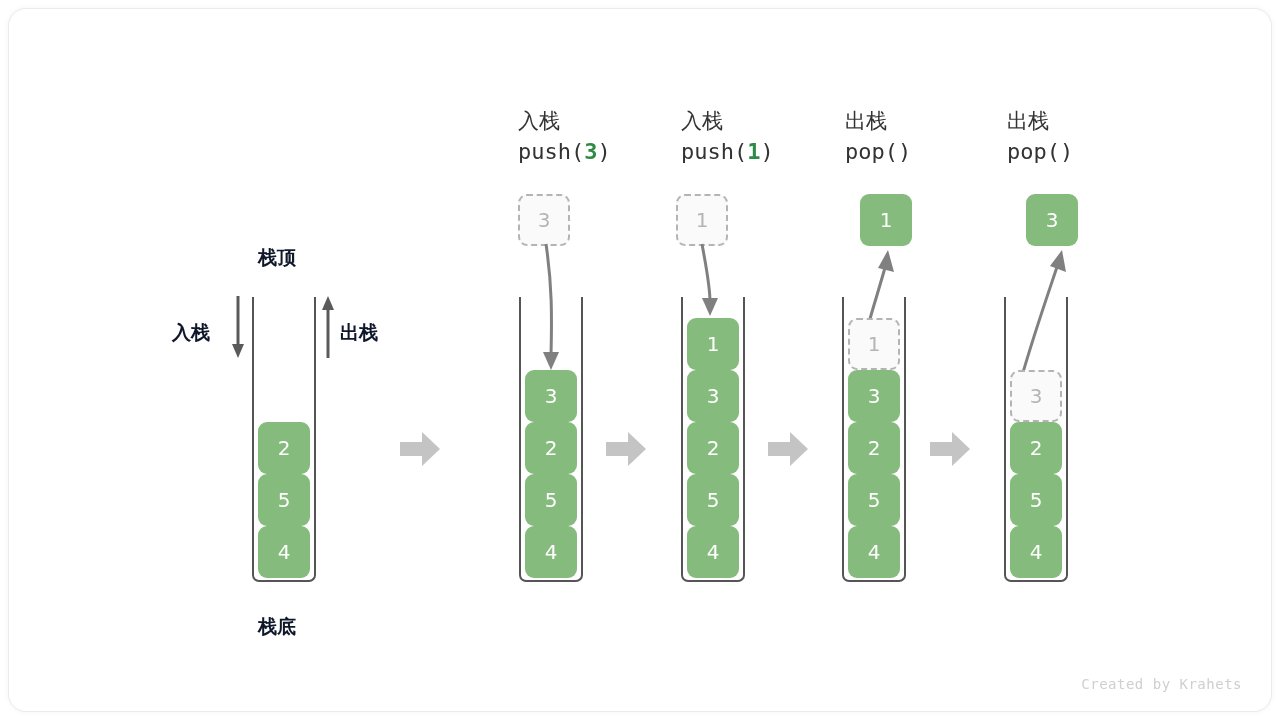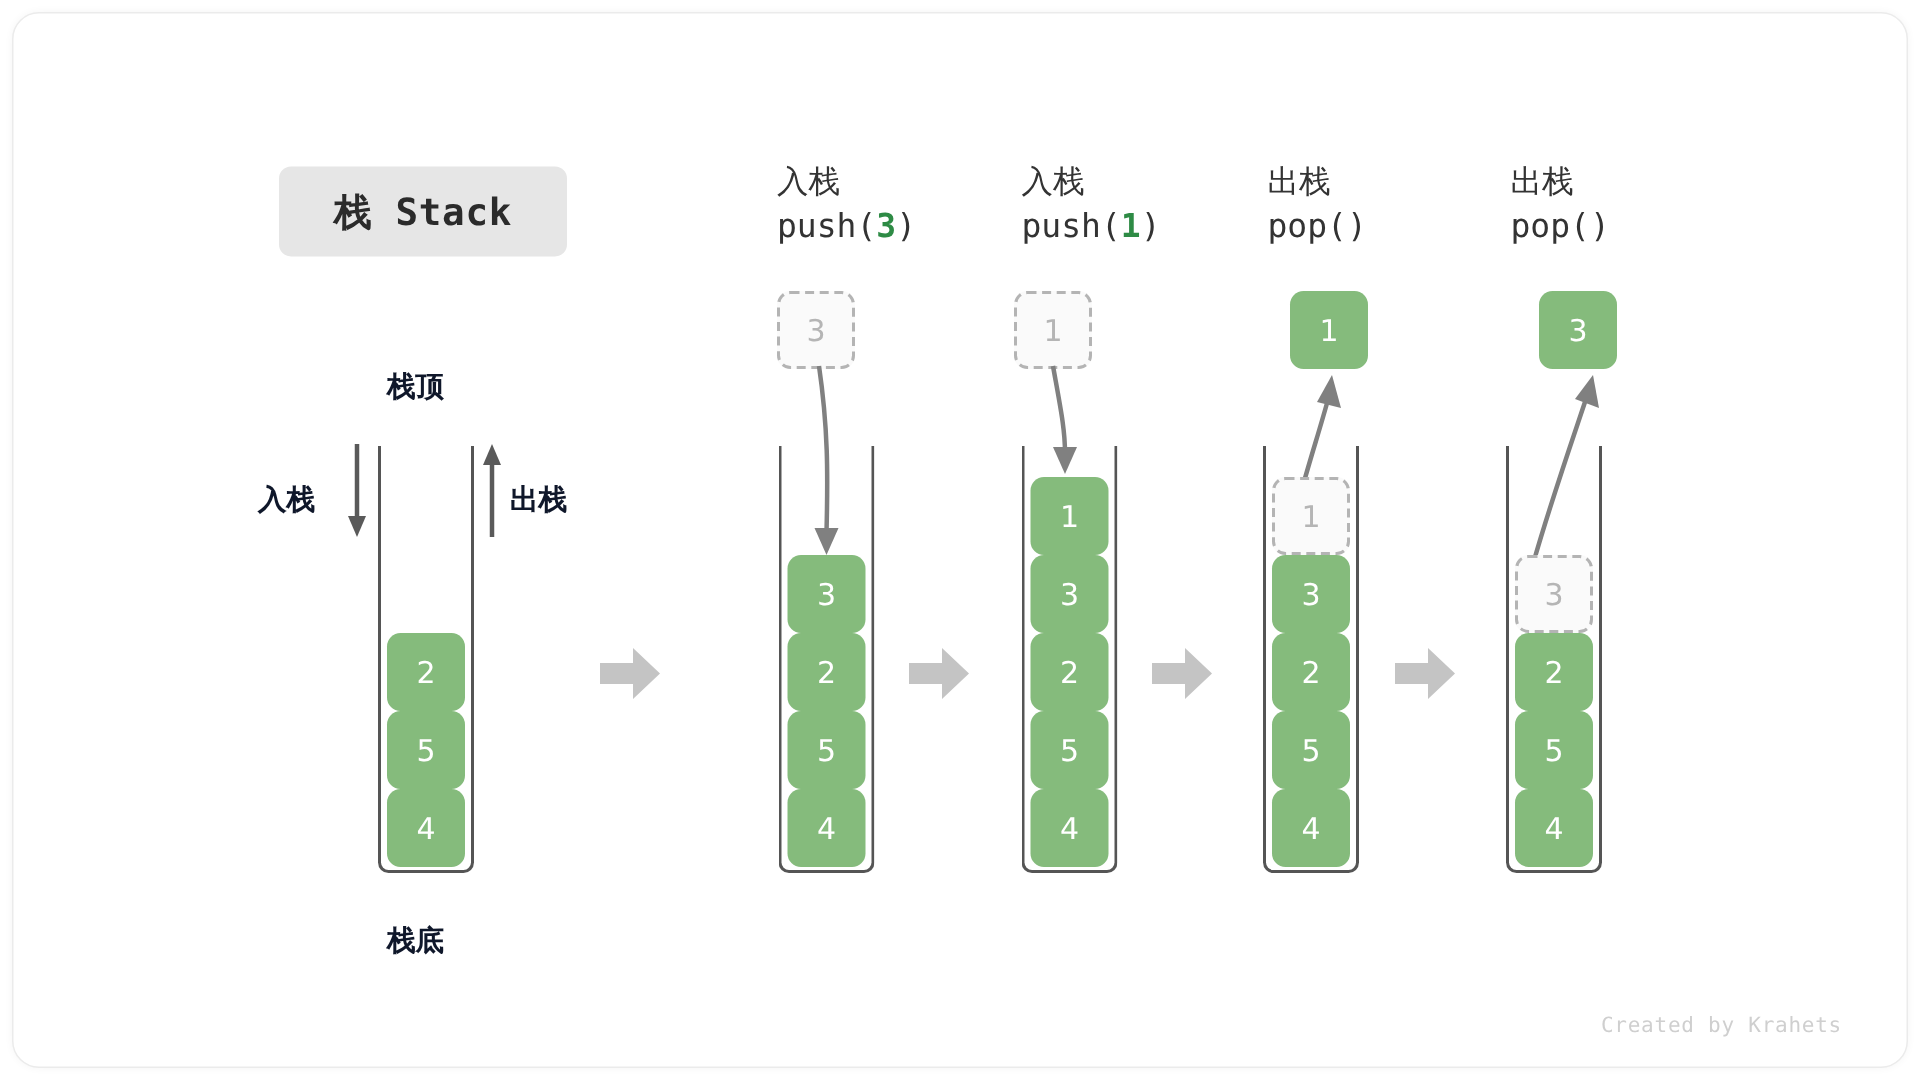--- a/index.html
+++ b/index.html
@@ -141,38 +141,37 @@
   }
 
   
   .dir-arrow {
     position: absolute;
   }
 
   
   .footer {
     position: absolute;
-    right: 52px;
+    right: 38px;
     bottom: 28px;
     font-family: "DejaVu Sans Mono", "Liberation Mono", monospace;
     font-size: 14px;
     color: #cfcfcf;
     letter-spacing: 0.5px;
     white-space: nowrap;
   }
 
   svg { overflow: visible; }
 </style>
 </head>
 <body>
 
 <div id="canvas">
   <div class="card-frame"></div>
 
-  <div class="title-chip">栈 Stack</div>
 
   <div class="cn-label" style="left:258px; top:245px;">栈顶</div>
   <div class="cn-label" style="left:258px; top:614px;">栈底</div>
 
   <div class="cn-label" style="left:172px; top:320px;">入栈</div>
   <div class="cn-label" style="left:340px; top:320px;">出栈</div>
 
   <div class="dir-arrow" style="left:228px; top:296px;">
     <svg width="20" height="64" viewBox="0 0 20 64">
       <line x1="10" y1="0" x2="10" y2="52" stroke="#5a5a5a" stroke-width="3"></line>

